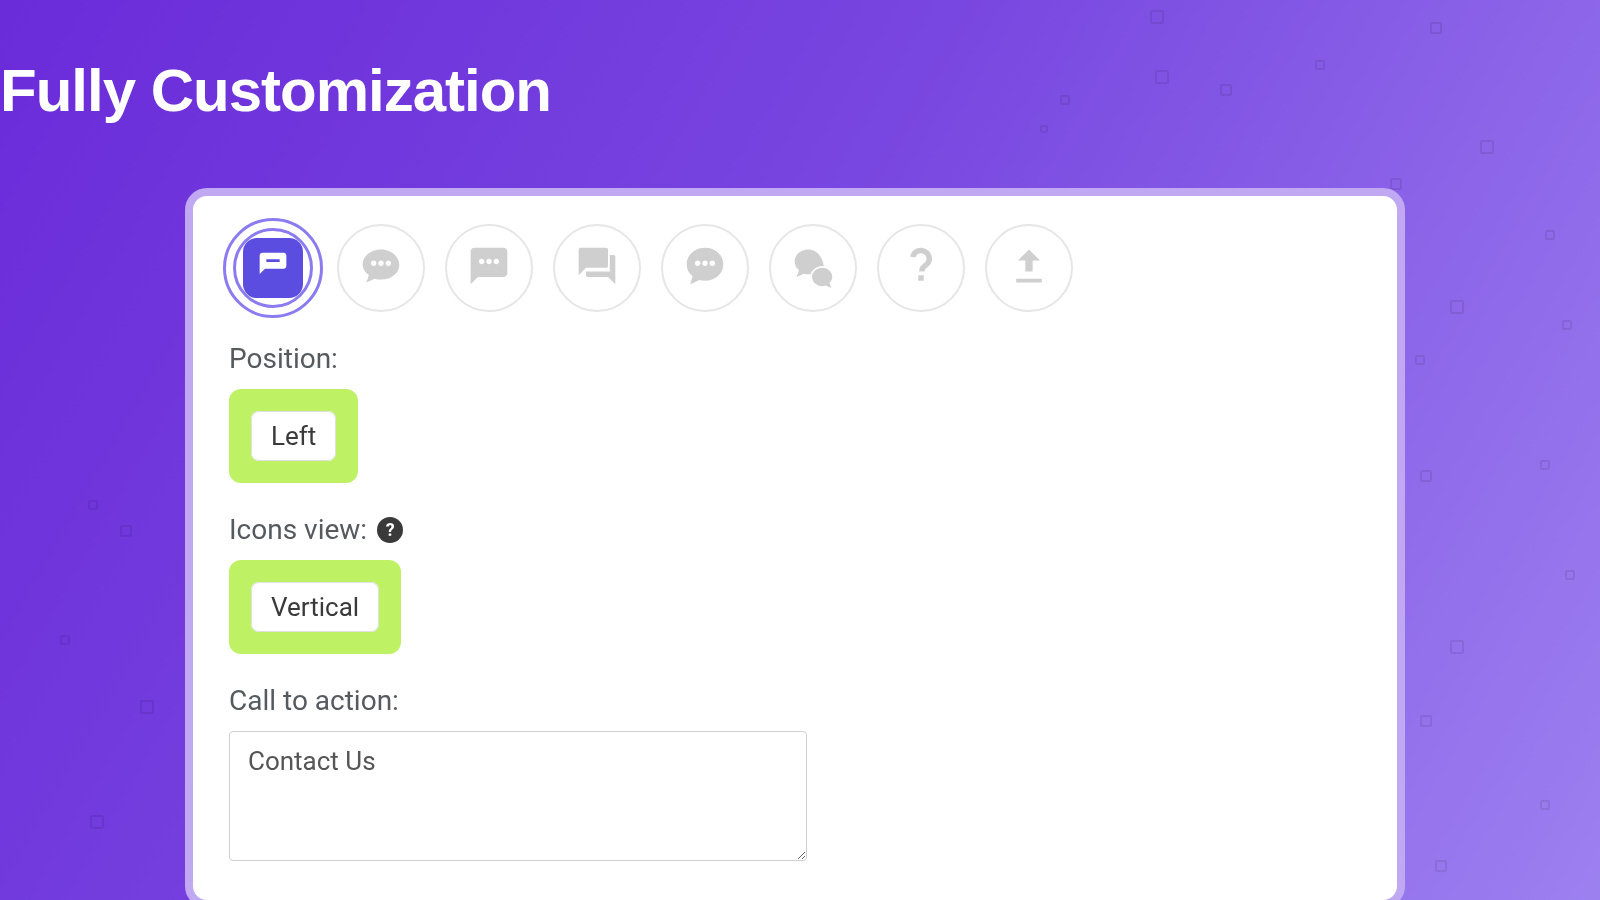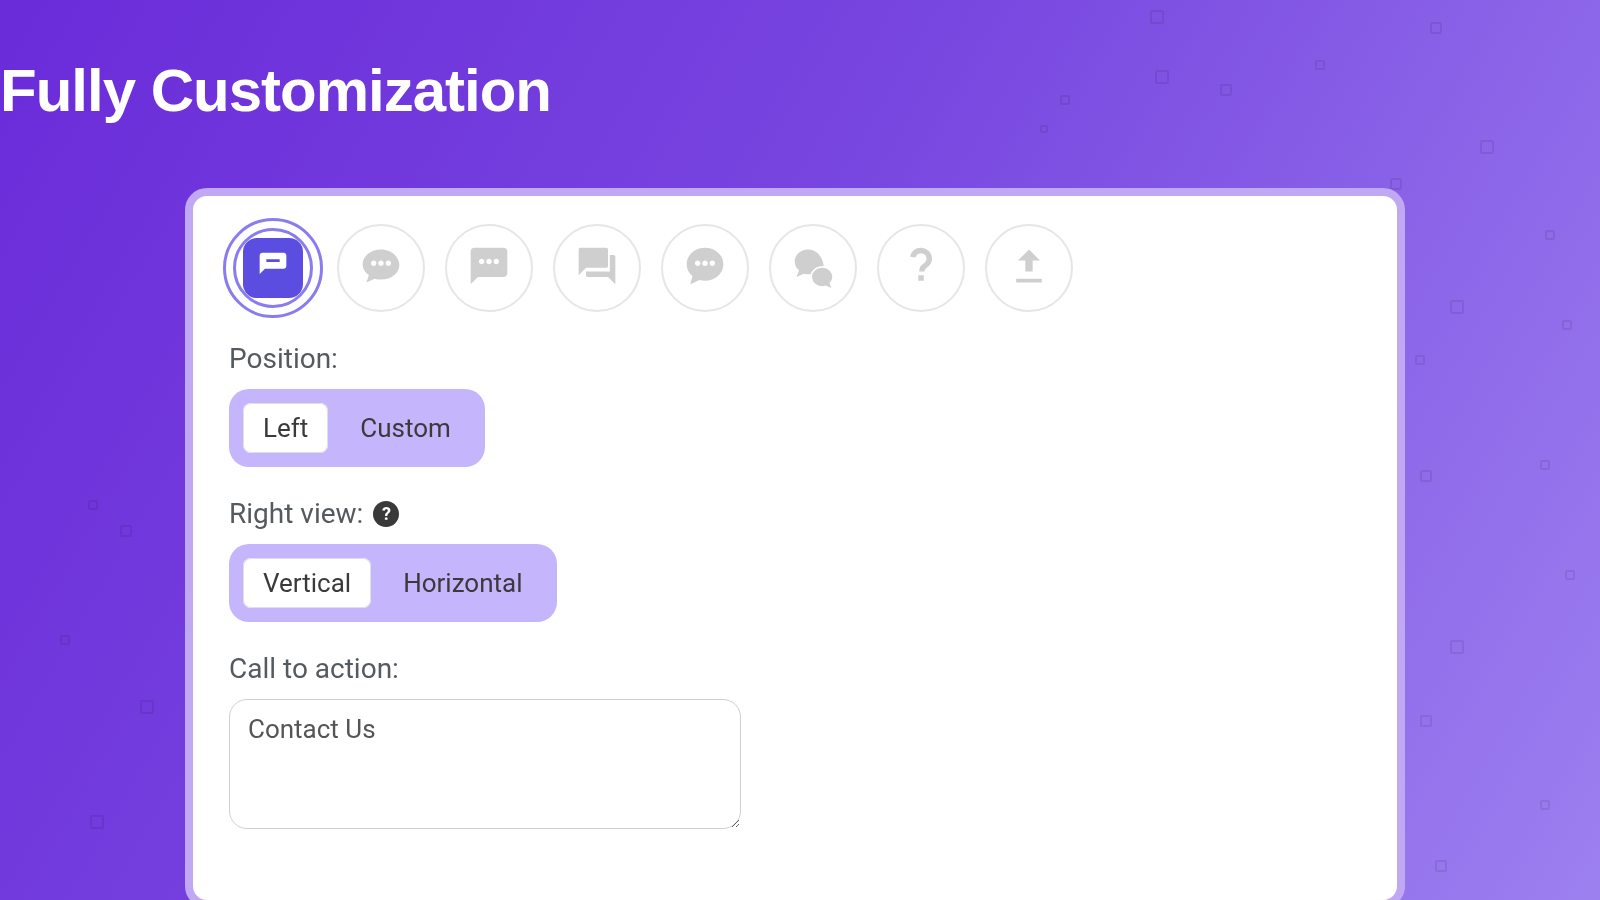--- a/index.html
+++ b/index.html
@@ -66,23 +66,23 @@
     border:3px solid #8a7bf0;
     border-radius:50%;
   }
   .icon-choice.selected .inner-fill {
     width:60px;height:60px;border-radius:14px;background:#5b4de0;
     display:flex;align-items:center;justify-content:center;
   }
   .icon-choice.selected .inner-fill svg { fill:#fff; width:32px; height:32px; }
   .seg-group {
     display:inline-flex;
-    background:#c4b5fd;
-    border-radius:20px;
-    padding:8px;
+    background:#bef264;
+    border-radius:12px;
+    padding:16px;
     margin-bottom:30px;
     overflow:hidden;
   }
   .seg-btn {
     border:none;
     background:transparent;
     font-size:26px;
     color:#3a3a3a;
     padding:16px 26px;
     cursor:pointer;
@@ -94,24 +94,24 @@
     margin:6px;
     padding:10px 20px;
     box-shadow:0 0 0 1px #e0e0e0 inset;
   }
   .help-badge {
     width:26px;height:26px;border-radius:50%;background:#3a3a3a;color:#fff;
     display:inline-flex;align-items:center;justify-content:center;
     font-size:18px;font-weight:700;
   }
   .cta-area {
-    width:512px;
+    width:578px;
     height:130px;
     border:1px solid #cfcfcf;
-    border-radius:18px;
+    border-radius:4px;
     font-size:26px;
     font-family:inherit;
     color:#555;
     padding:14px 18px;
     resize:both;
   }
 </style>
 </head>
 <body>
 
@@ -205,28 +205,26 @@
         <svg viewBox="0 0 24 24">
             <path d="M12 3l-6 6h4v6h4V9h4l-6-6zM5 19h14v2H5v-2z"></path>
           </svg>
       </span>
     </div>
   </div>
 
   <div class="label">Position:</div>
   <div class="seg-group">
     <button class="seg-btn active">Left</button>
-    <button class="seg-btn">Custom</button>
   </div>
 
   <div class="label">
-    <span>Right view:</span>
+    <span>Icons view:</span>
     <span class="help-badge">?</span>
   </div>
   <div class="seg-group">
     <button class="seg-btn active">Vertical</button>
-    <button class="seg-btn">Horizontal</button>
   </div>
 
   <div class="label">Call to action:</div>
   <textarea class="cta-area" style="">Contact Us</textarea>
 
 </div>
 
 </body></html>

